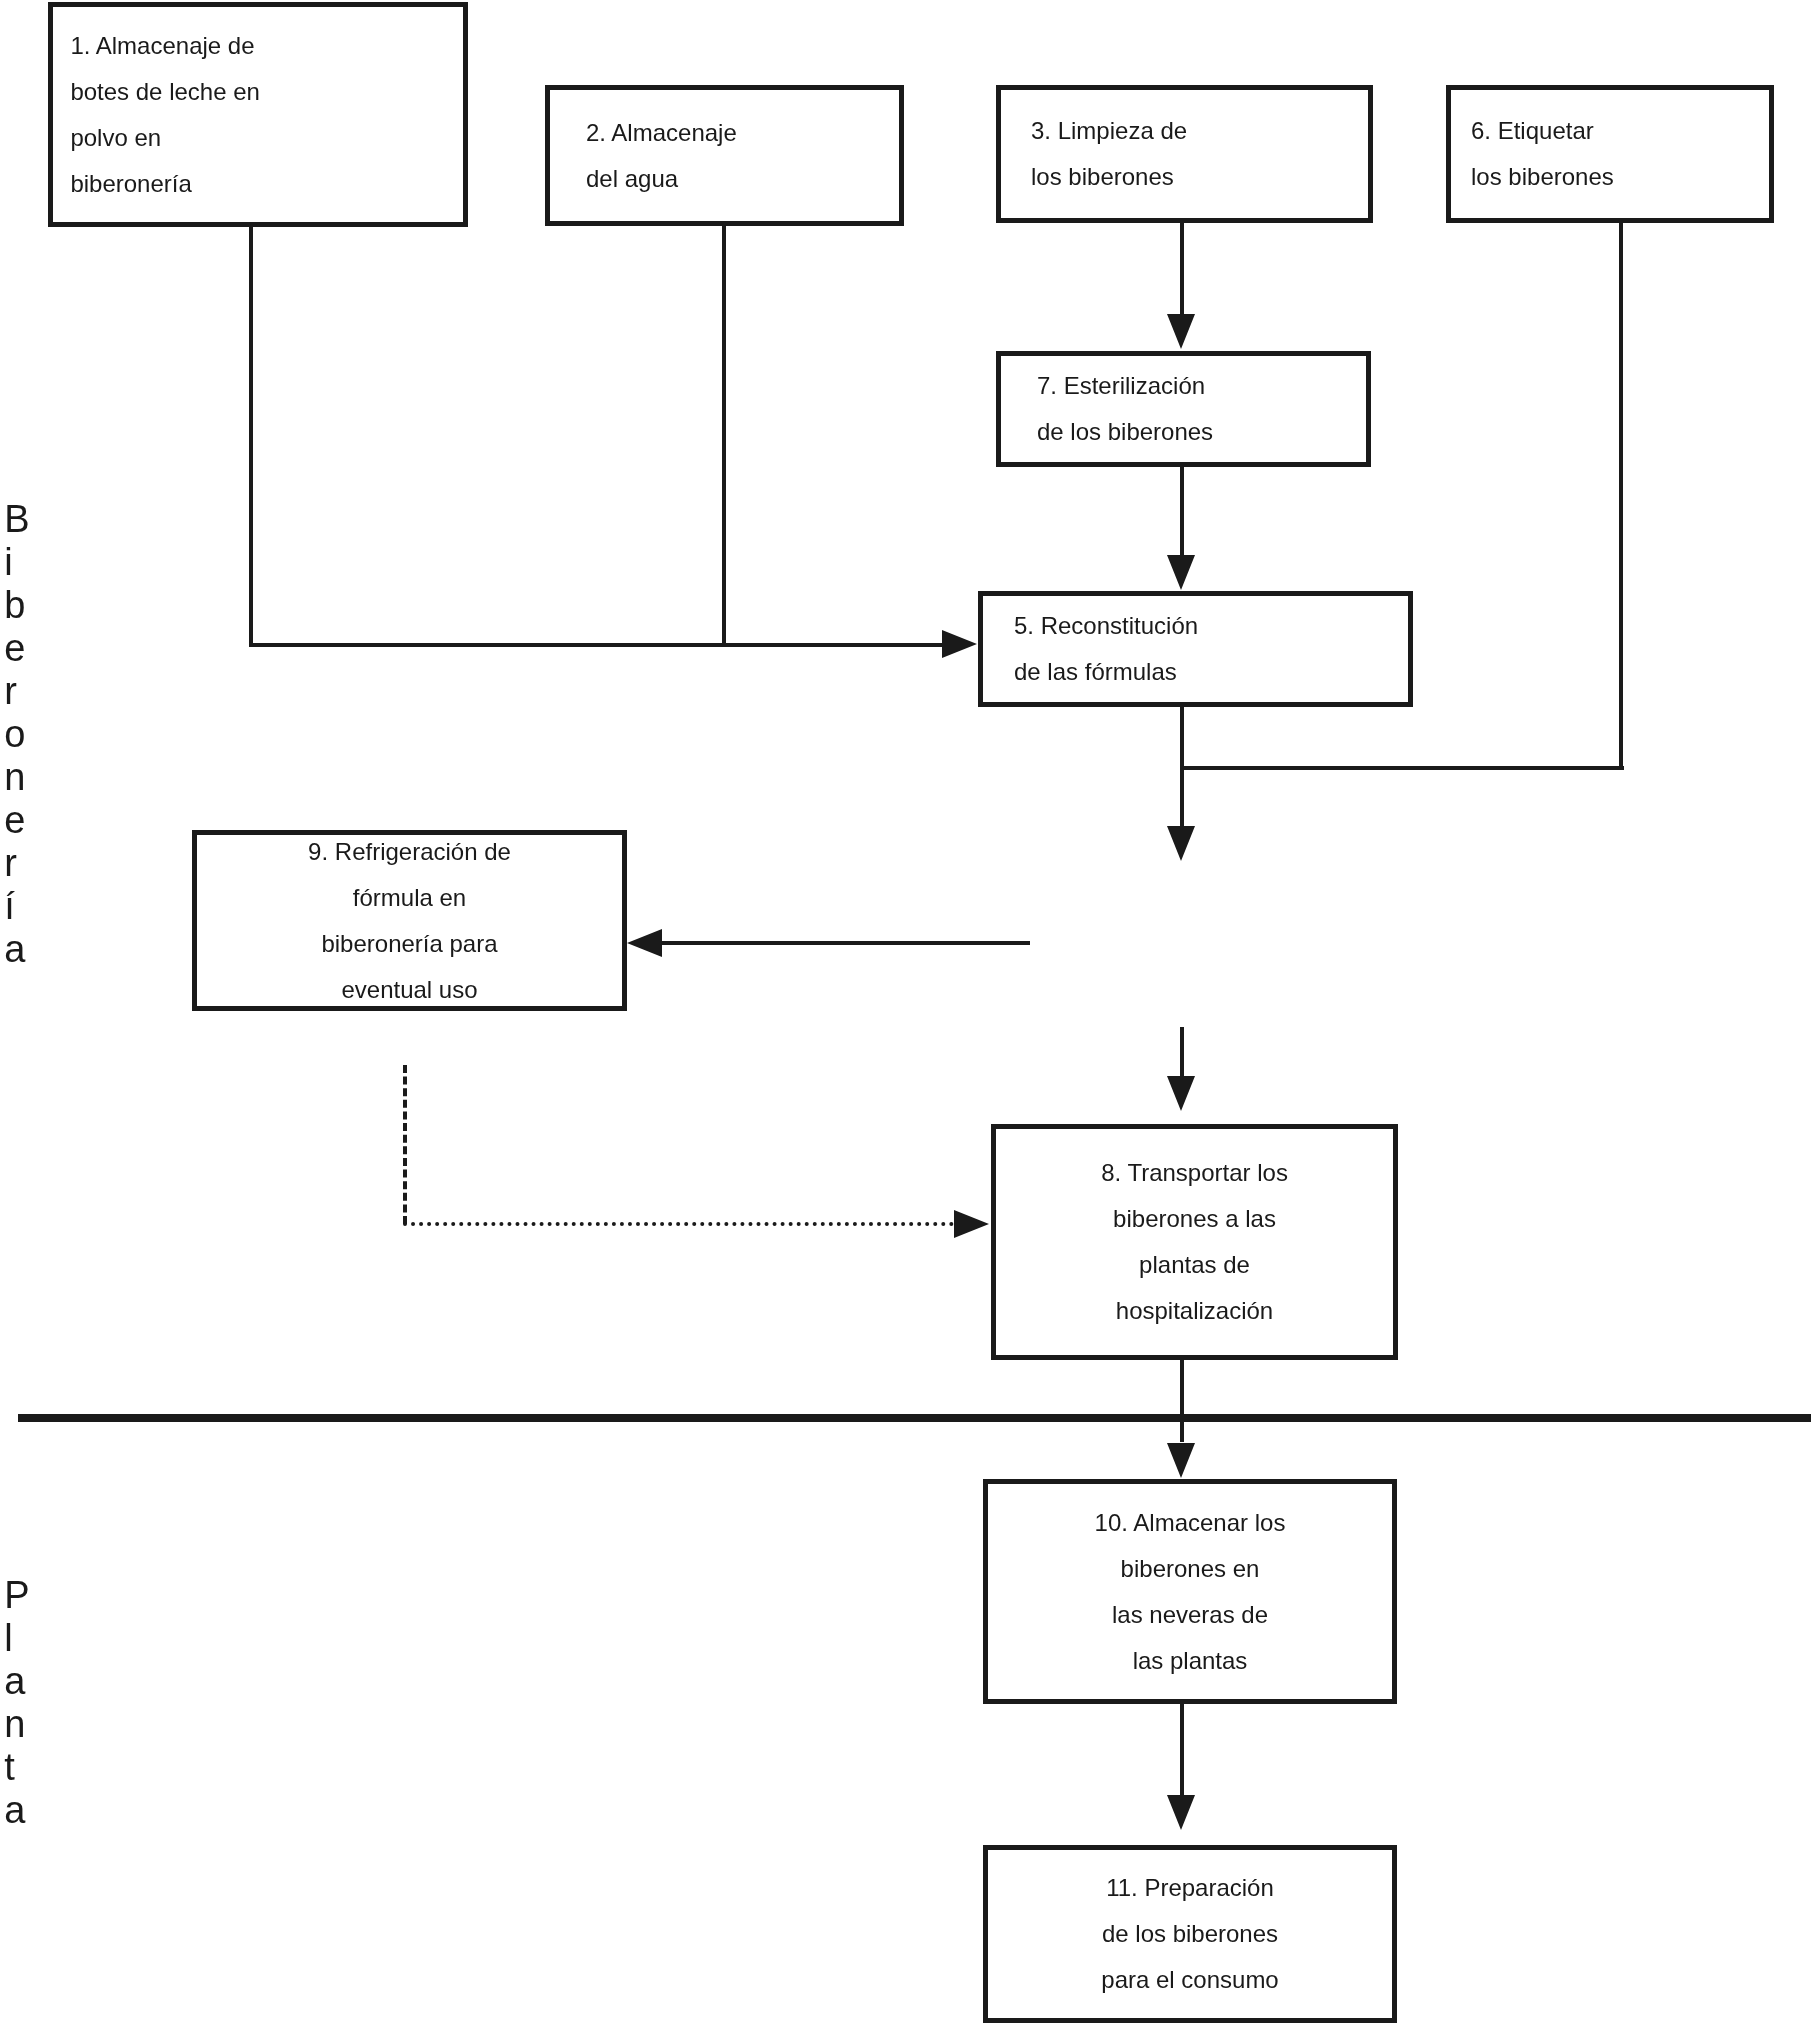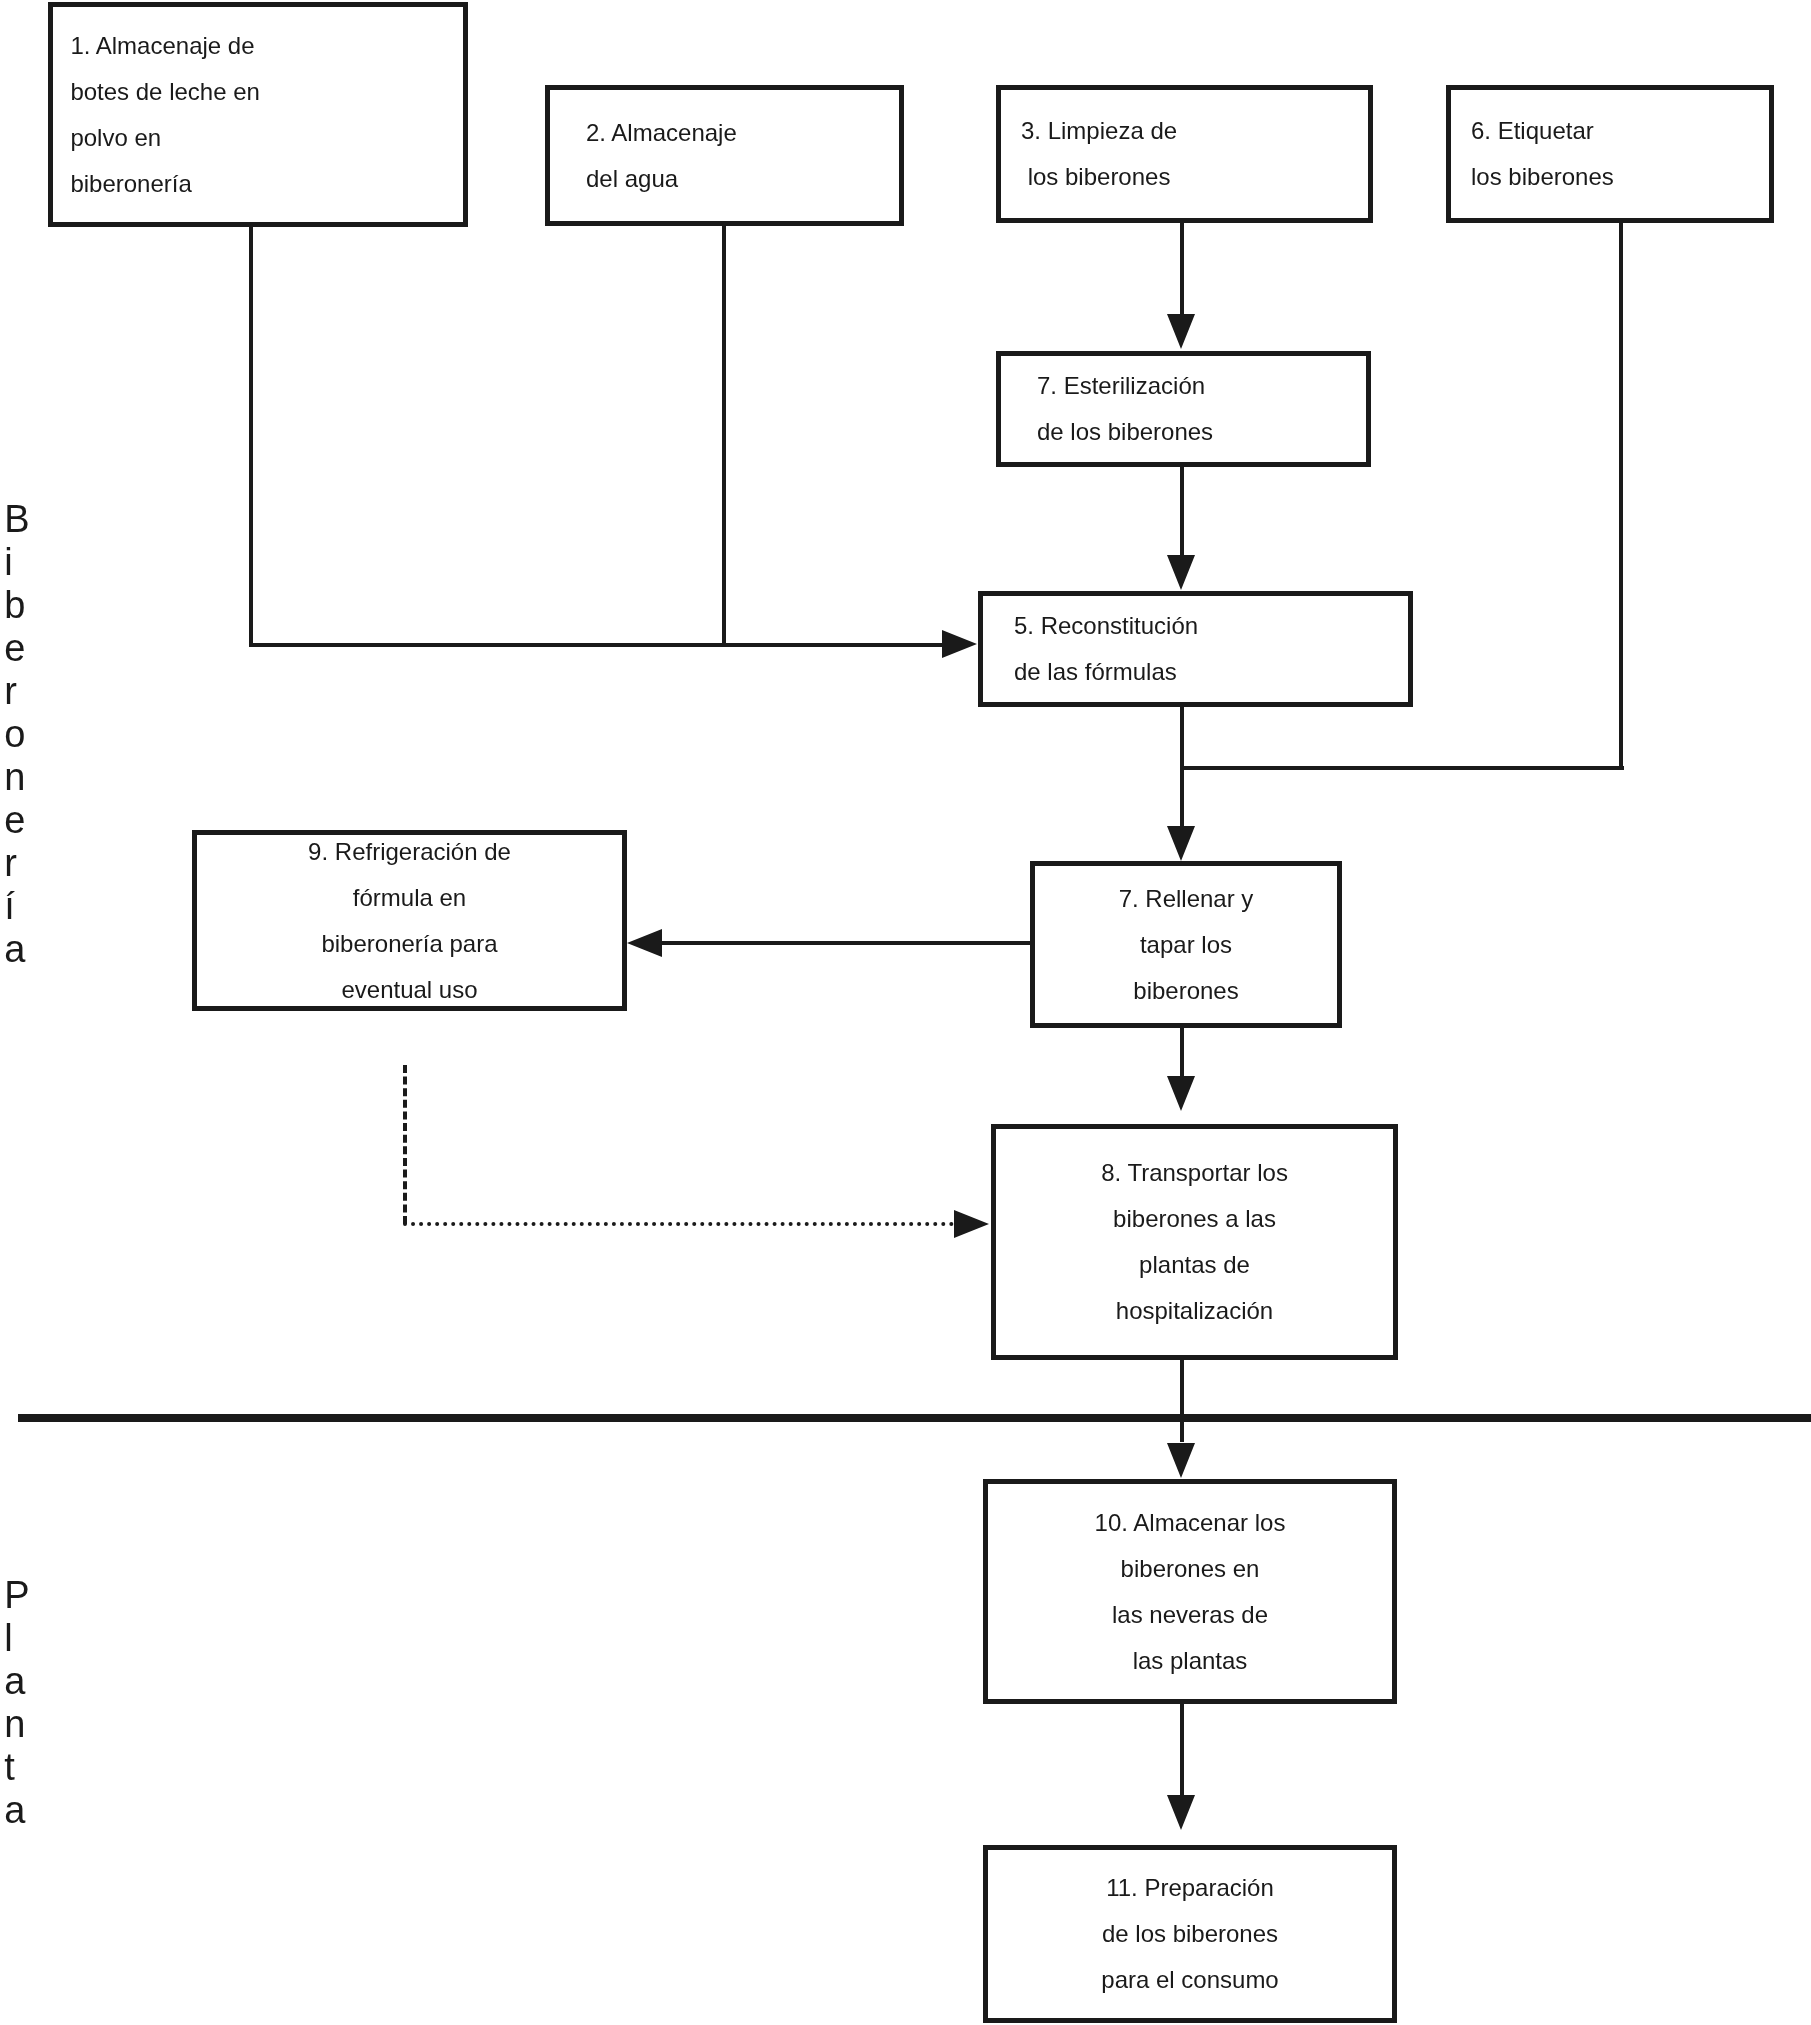--- a/index.html
+++ b/index.html
@@ -105,35 +105,32 @@
   <div class="arrow arrow-down" style="left:1167px; top:1795px;"></div>
 
   <div class="flow-box align-left" style="left:48px; top:2.2px; width:420px; height:225px; padding-left:17.4px;">1. Almacenaje de
 botes de leche en
 polvo en
 biberonería</div>
 
   <div class="flow-box align-left" style="left:545px; top:85px; width:359px; height:141px; padding-left:36px;">2. Almacenaje
 del agua</div>
 
-  <div class="flow-box align-left" style="left:996px; top:85px; width:377px; height:138px; padding-left:20px;text-align:center;">3. Limpieza de
+  <div class="flow-box align-left" style="left:996px; top:85px; width:377px; height:138px; padding-left:30px;">3. Limpieza de
 los biberones</div>
 
   <div class="flow-box align-left" style="left:1446px; top:85px; width:328px; height:138px; padding-left:20px;">6. Etiquetar
 los biberones</div>
 
   <div class="flow-box align-left" style="left:996px; top:351px; width:375px; height:116px; padding-left:36px;">7. Esterilización
 de los biberones</div>
 
   <div class="flow-box align-left" style="left:978px; top:591px; width:435px; height:116px; padding-left:31px;">5. Reconstitución
 de las fórmulas</div>
 
-  <div class="flow-box align-center" style="left:1030px; top:861px; width:312px; height:167px;">7. Rellenar y
-tapar los
-biberones</div>
 
   <div class="flow-box align-center" style="left:192px; top:830px; width:435px; height:181px;">9. Refrigeración de
 fórmula en
 biberonería para
 eventual uso</div>
 
   <div class="flow-box align-center" style="left:991px; top:1124px; width:407px; height:236px;">8. Transportar los
 biberones a las
 plantas de
 hospitalización</div>

